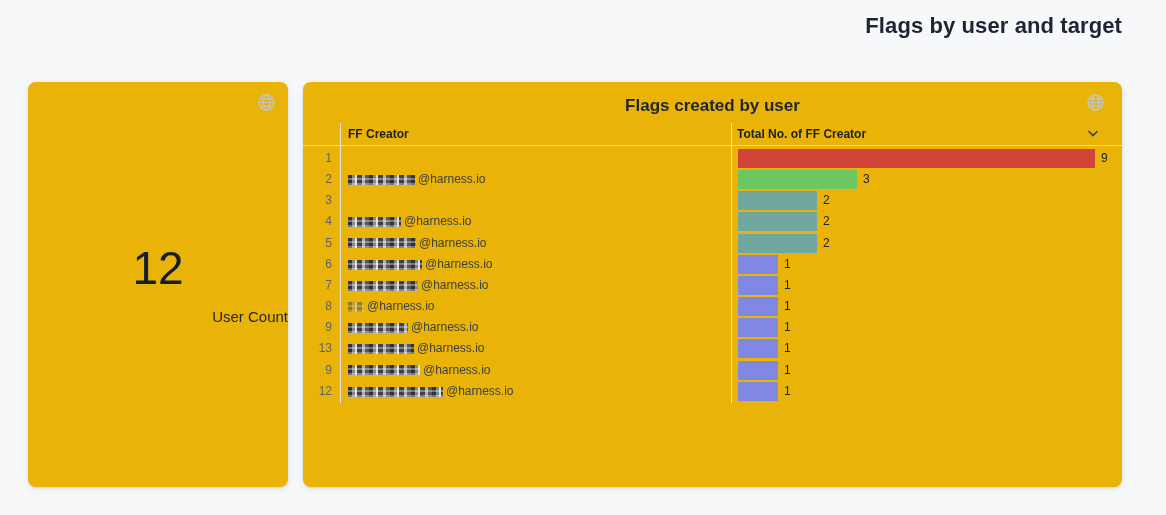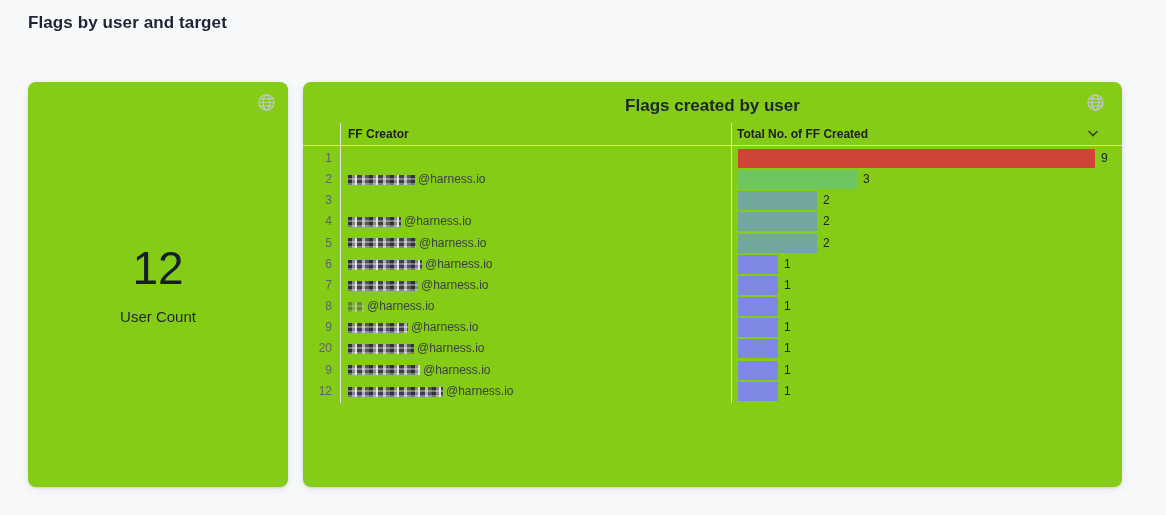--- a/index.html
+++ b/index.html
@@ -6,40 +6,40 @@
   body{
     width:1166px;height:515px;
     background:#f7f8fa;
     font-family:"Liberation Sans", sans-serif;
     -webkit-font-smoothing:antialiased;
   }
   .page{position:relative;width:1166px;height:515px;overflow:hidden;}
 
   .page-title{
     position:absolute;top:13px;left:28px;width:1094px;
-    text-align:left;font-size:17px;font-weight:700;color:#1f2434;letter-spacing:.1px;
+    text-align:right;font-size:22px;font-weight:700;color:#1f2434;letter-spacing:.1px;
   }
 
   .card{
-    position:absolute;top:82px;background:#84cc16;border-radius:8px;
+    position:absolute;top:82px;background:#eab308;border-radius:8px;
     box-shadow:0 1px 2px rgba(25,35,50,.12), 0 2px 8px rgba(25,35,50,.08);
   }
   .scorecard{left:28px;width:260px;height:405px;}
   .chartcard{left:303px;width:819px;height:405px;}
 
   .globe{position:absolute;line-height:0;}
   .scorecard .globe{top:11px;right:12px;}
   .chartcard .globe{top:11px;right:17px;}
 
   .score-value{
     position:absolute;top:160px;left:0;width:100%;text-align:center;
     font-size:46px;font-weight:500;color:#161d2e;line-height:52px;
   }
   .score-label{
-    position:absolute;top:226px;left:0;width:100%;text-align:center;
+    position:absolute;top:226px;left:0;width:100%;text-align:right;
     font-size:15px;font-weight:400;color:#1f2434;
   }
 
   .chart-title{
     position:absolute;top:14px;left:0;width:100%;text-align:center;
     font-size:17px;font-weight:700;color:#1f2434;
   }
 
   .thead{position:absolute;top:40px;left:0;right:16px;height:24px;}
   .th{position:absolute;top:5px;font-size:12px;font-weight:700;color:#202124;white-space:nowrap;}
@@ -97,21 +97,21 @@
     <span class="globe">
       <svg width="19" height="19" viewBox="0 0 20 20" fill="none" stroke="#c2c7cc" stroke-width="1.3">
         <circle cx="10" cy="10" r="8"></circle>
         <ellipse cx="10" cy="10" rx="3.6" ry="8"></ellipse>
         <path d="M2.4 10h15.2M3.4 6.2h13.2M3.4 13.8h13.2"></path>
       </svg>
     </span>
 
     <div class="thead">
       <span class="th th-creator">FF Creator</span>
-      <span class="th th-total">Total No. of FF Created</span>
+      <span class="th th-total">Total No. of FF Creator</span>
       <span class="chev">
         <svg width="12" height="8" viewBox="0 0 12 8">
             <path d="M2 1.5l4 4 4-4" fill="none" stroke="#3c4043" stroke-width="1.6" stroke-linecap="round"></path>
           </svg>
       </span>
     </div>
 
     <div class="header-line"></div>
     <div class="vline v1"></div>
     <div class="vline v2"></div>
@@ -182,21 +182,21 @@
         </div>
         <div class="row">
           <span class="rownum">9</span>
           <span class="creator-cell"><span class="redact" style="width: 60px;"></span><span>@harness.io</span></span>
           <span class="bar-cell">
             <span class="bar" style="width: 40px; background: rgb(127, 136, 226);"></span>
             <span class="val" style="left: 46px;">1</span>
           </span>
         </div>
         <div class="row">
-          <span class="rownum">20</span>
+          <span class="rownum">13</span>
           <span class="creator-cell"><span class="redact" style="width: 66px;"></span><span>@harness.io</span></span>
           <span class="bar-cell">
             <span class="bar" style="width: 40px; background: rgb(127, 136, 226);"></span>
             <span class="val" style="left: 46px;">1</span>
           </span>
         </div>
         <div class="row">
           <span class="rownum">9</span>
           <span class="creator-cell"><span class="redact" style="width: 72px;"></span><span>@harness.io</span></span>
           <span class="bar-cell">

